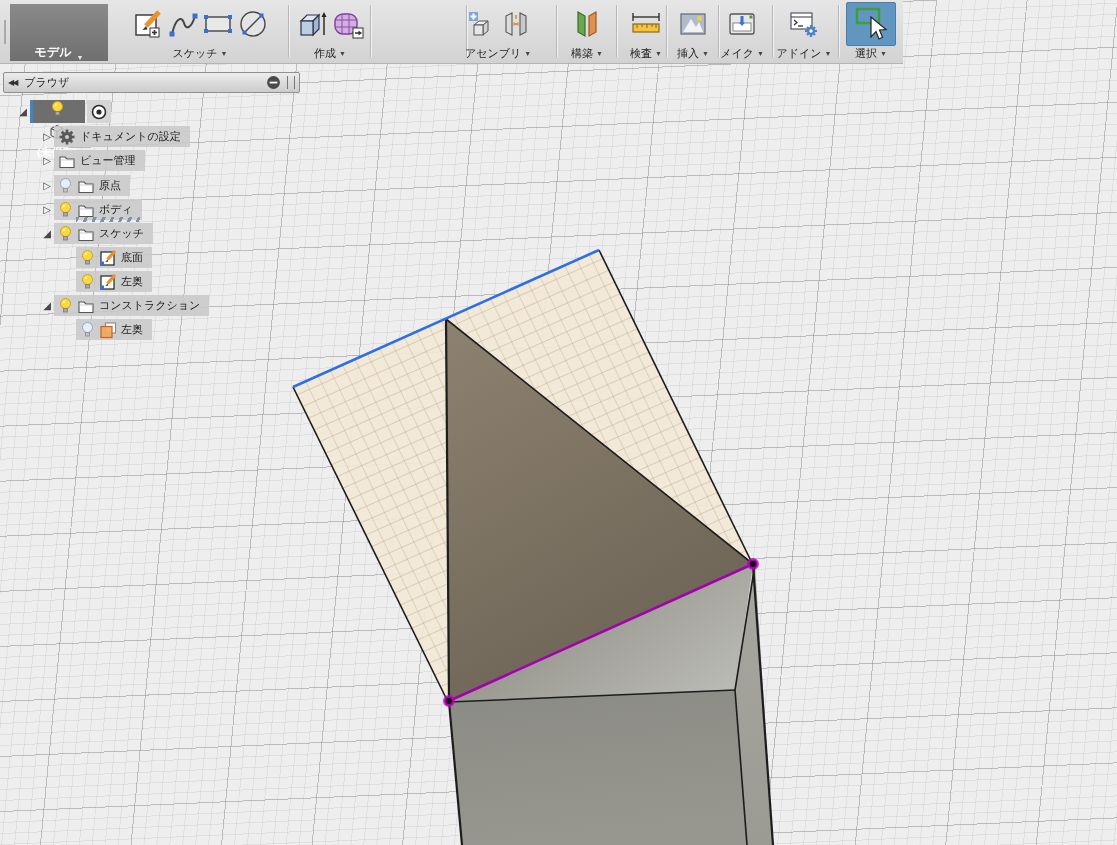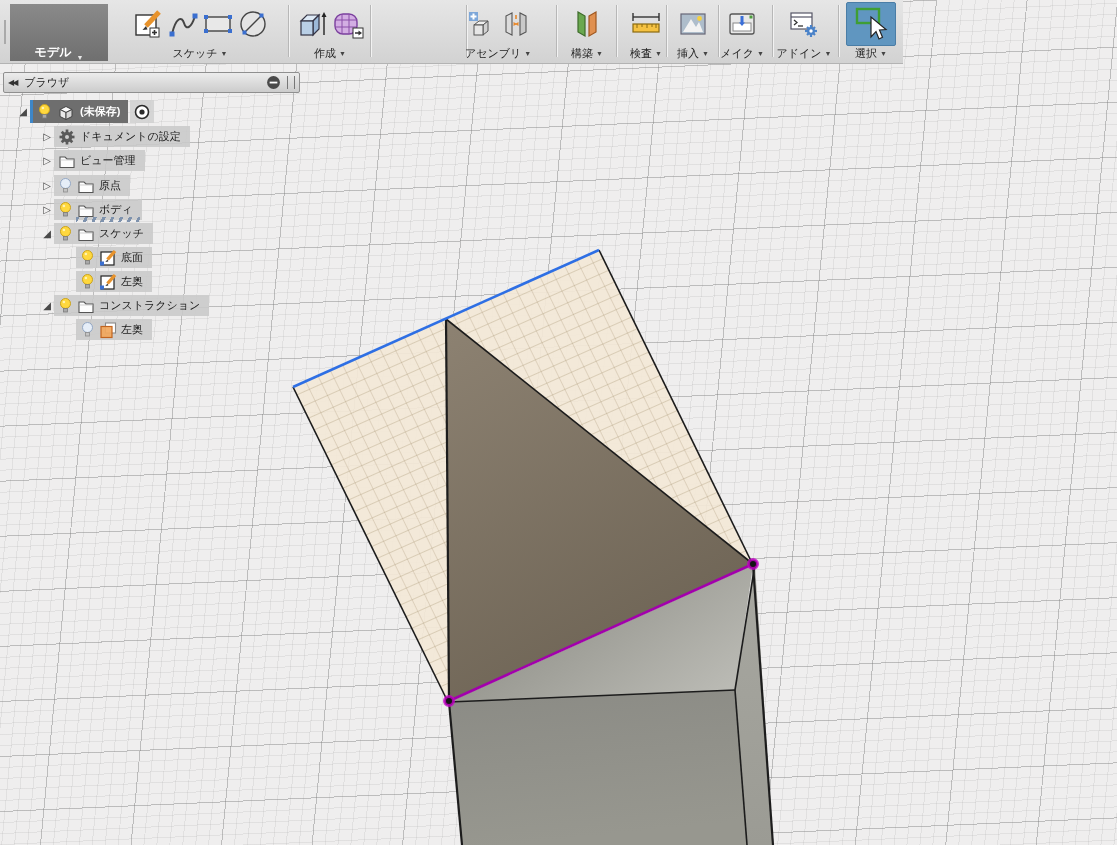--- a/index.html
+++ b/index.html
@@ -37,21 +37,21 @@
     display:flex;align-items:center;font-size:11px;color:#222;box-sizing:border-box;padding:0 4px;}
   #browser-header .coll{font-size:8px;color:#333;letter-spacing:-2px;margin-right:8px;}
   #browser-header .title{flex:1;}
   #browser-header .gripv{width:6px;height:13px;border-left:1px solid #777;border-right:1px solid #777;margin-left:6px;}
   .trow{position:absolute;height:23px;display:flex;align-items:center;font-size:11px;color:#1a1a1a;}
   .exp{width:14px;text-align:center;color:#4a4a4a;font-size:10px;cursor:default;}
   .chip{display:inline-flex;align-items:center;gap:4px;height:21px;padding:0 9px 0 4px;
     background:rgba(201,201,201,.88);position:relative;}
   .chip .tl{white-space:nowrap;}
   #root-bar{display:inline-flex;align-items:center;gap:5px;height:23px;padding:0 8px 0 4px;
-    background:#6e6e6e;border-left:3px solid #3d86c8;color:#fff;font-weight:bold;}
+    background:#6e6e6e;border-left:3px solid #3d86c8;color:#fff;font-weight:bold;flex-direction:column;}
   #root-radio{display:inline-flex;align-items:center;justify-content:center;width:24px;height:23px;
     background:rgba(210,210,210,.9);margin-left:2px;}
   .hatch{position:absolute;left:22px;right:2px;bottom:-2px;height:5px;
     background:repeating-linear-gradient(115deg,#7e92ad 0 3px,transparent 3px 8px);}
   .ic16{width:18px;height:18px;flex:0 0 auto;}
   .ic14{width:15px;height:17px;flex:0 0 auto;}
   svg{display:block;}
 </style>
 </head>
 <body>

